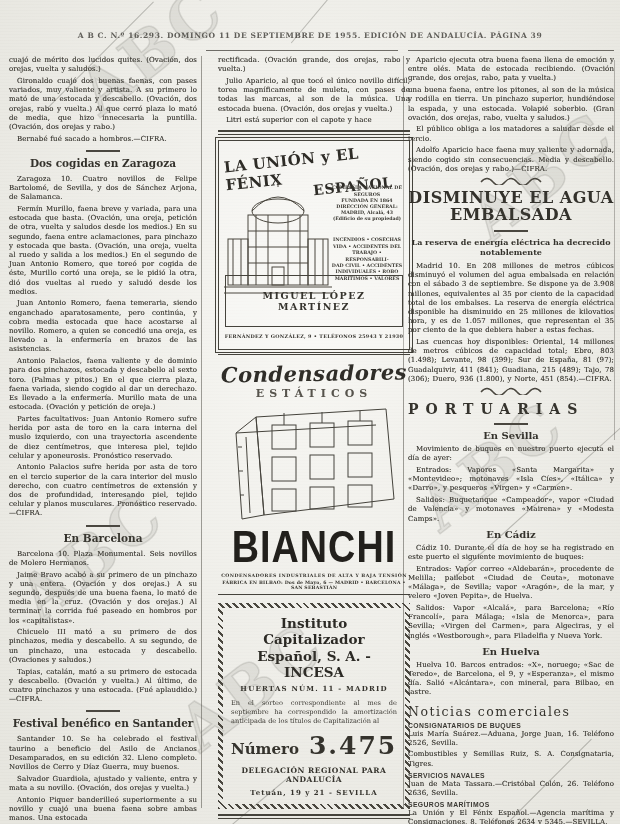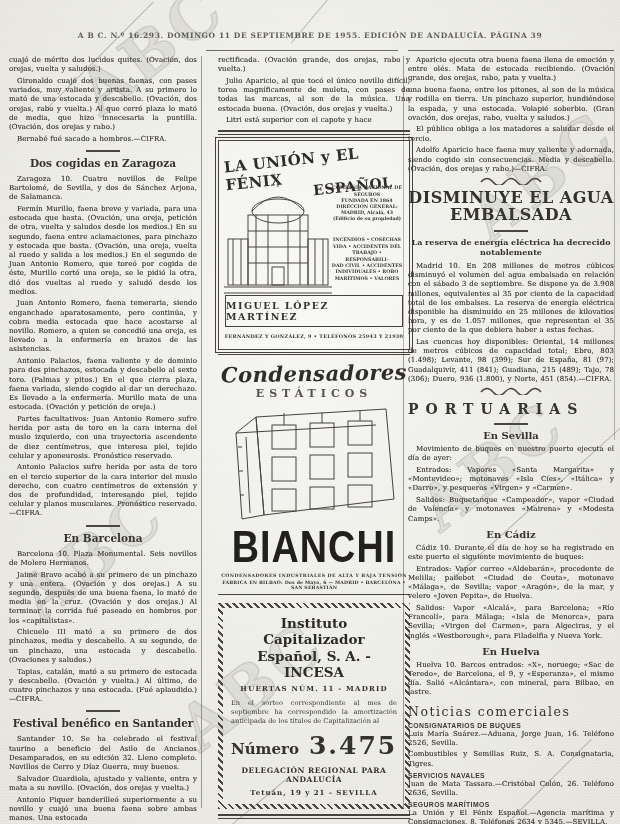--- a/index.html
+++ b/index.html
@@ -47,21 +47,21 @@
   .ad-fenix{position:relative; margin-top:4px; height:208px; border:1px solid #45433c;
             outline:1px solid #45433c; outline-offset:2px; background:rgba(255,255,255,.25);}
   .fenix-title{position:absolute; top:8px; left:6px; right:4px; transform:rotate(-6deg);
                font-weight:bold; font-size:15px; letter-spacing:.5px; color:#2e2c27; text-align:left;}
   .fenix-title .t2{display:block; text-align:right; margin-top:-3px; padding-right:14px; font-size:14px;}
   .fenix-info{position:absolute; top:44px; right:5px; width:74px; font-size:4.7px; line-height:6.2px;
               text-align:center; font-weight:bold; color:#3b3933;}
   .fenix-ramos{position:absolute; top:96px; right:5px; width:74px; font-size:4.7px; line-height:6.4px;
                text-align:center; font-weight:bold; color:#3b3933;}
   .fenix-agente{position:absolute; bottom:22px; left:6px; right:6px; border:1px solid #45433c;
-                font-size:9.5px; font-weight:bold; letter-spacing:1.5px; padding:4px 0;}
+                font-size:9.5px; font-weight:bold; text-align:center; letter-spacing:1.5px; padding:14px 0;}
   .fenix-dir{position:absolute; bottom:10px; left:4px; right:4px; font-size:4.9px; font-weight:bold;
              text-align:center; letter-spacing:.3px;}
   .fenix-building{position:absolute; top:40px; left:5px;}
   
   .ad-bianchi{text-align:center; margin-top:5px;}
   .cond-script{font-size:21px; font-style:italic; font-weight:bold; letter-spacing:.5px;
                color:#2f2d28; transform:rotate(-1deg);}
   .cond-sub{font-size:11px; font-weight:bold; letter-spacing:5px; color:#57544d; margin-top:1px;}
   .bianchi-brand{font-size:37px; font-weight:bold; font-family:"Liberation Sans", sans-serif;
                  letter-spacing:1px; color:#22201c; transform:scale(1.02,1.18); margin-top:2px;}

